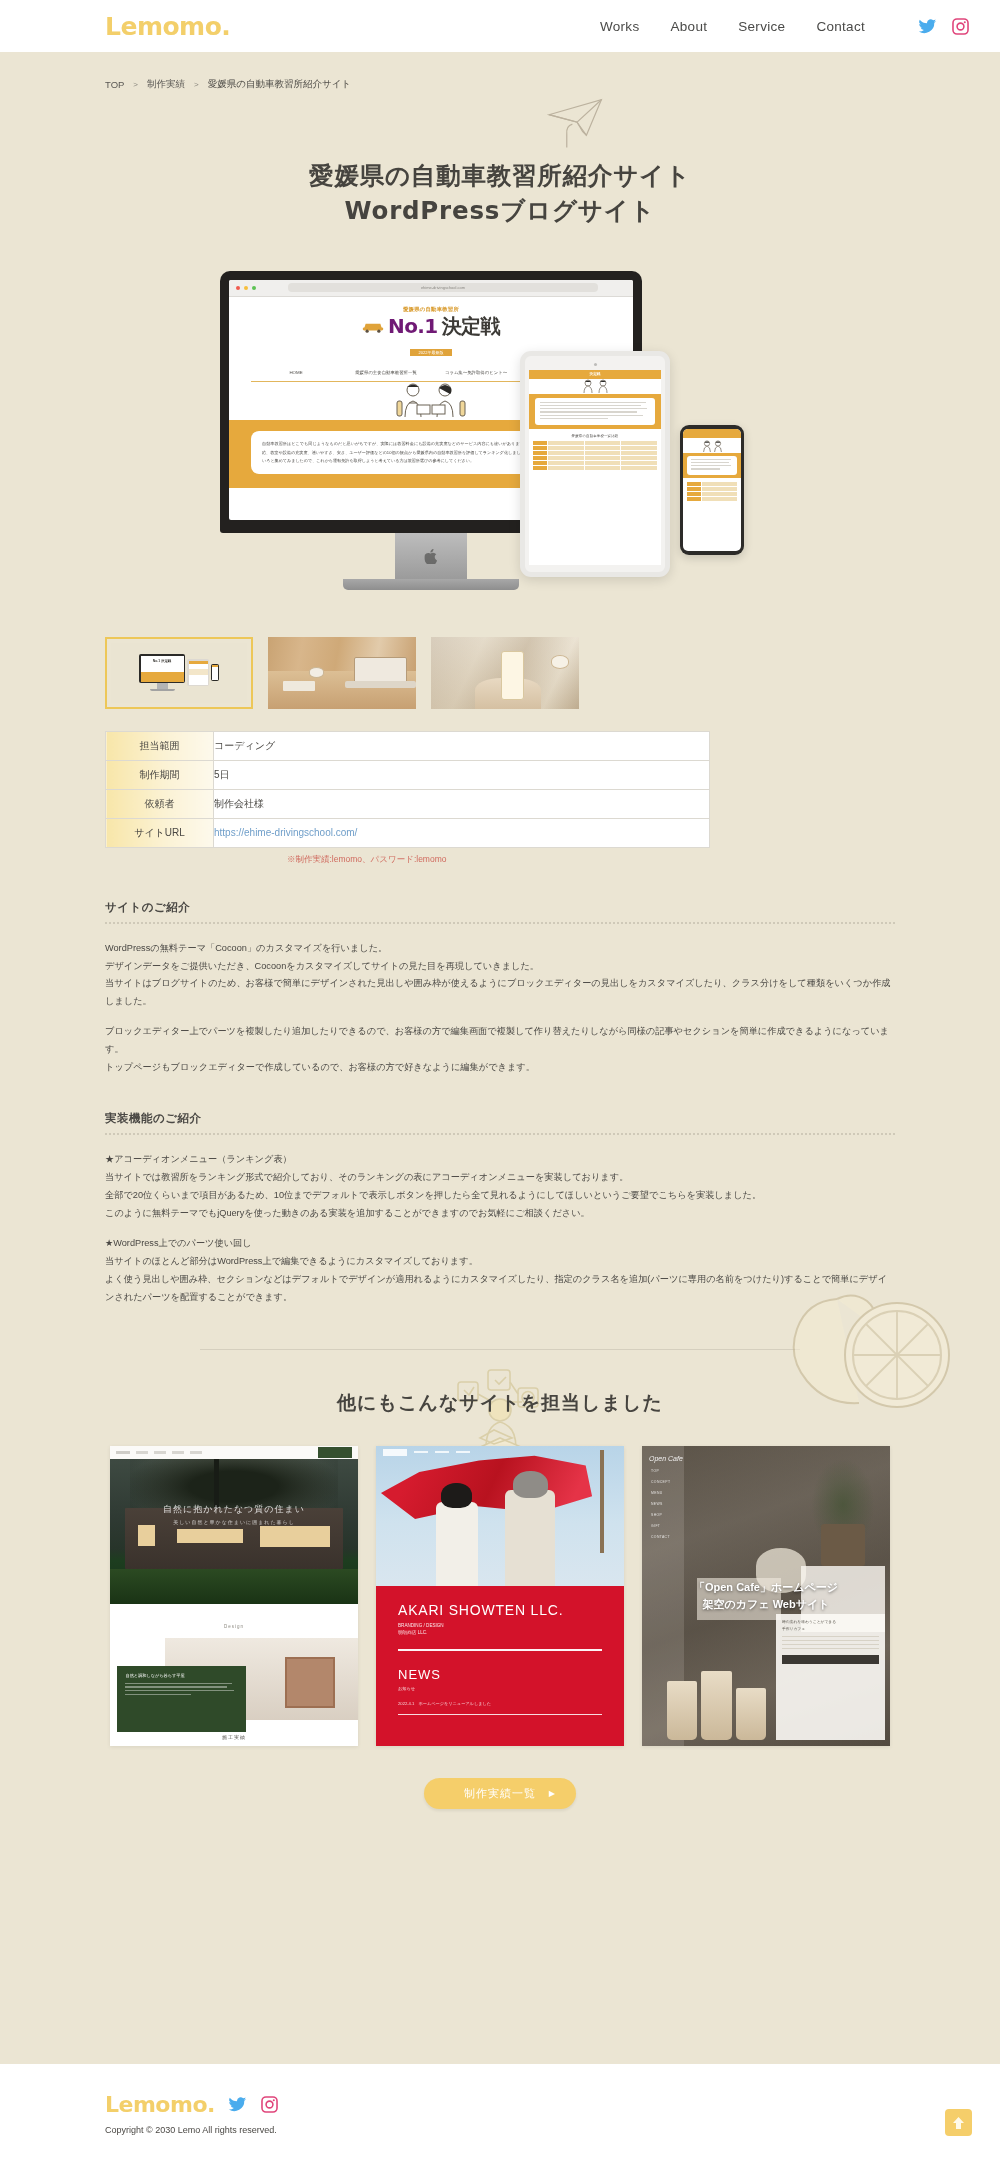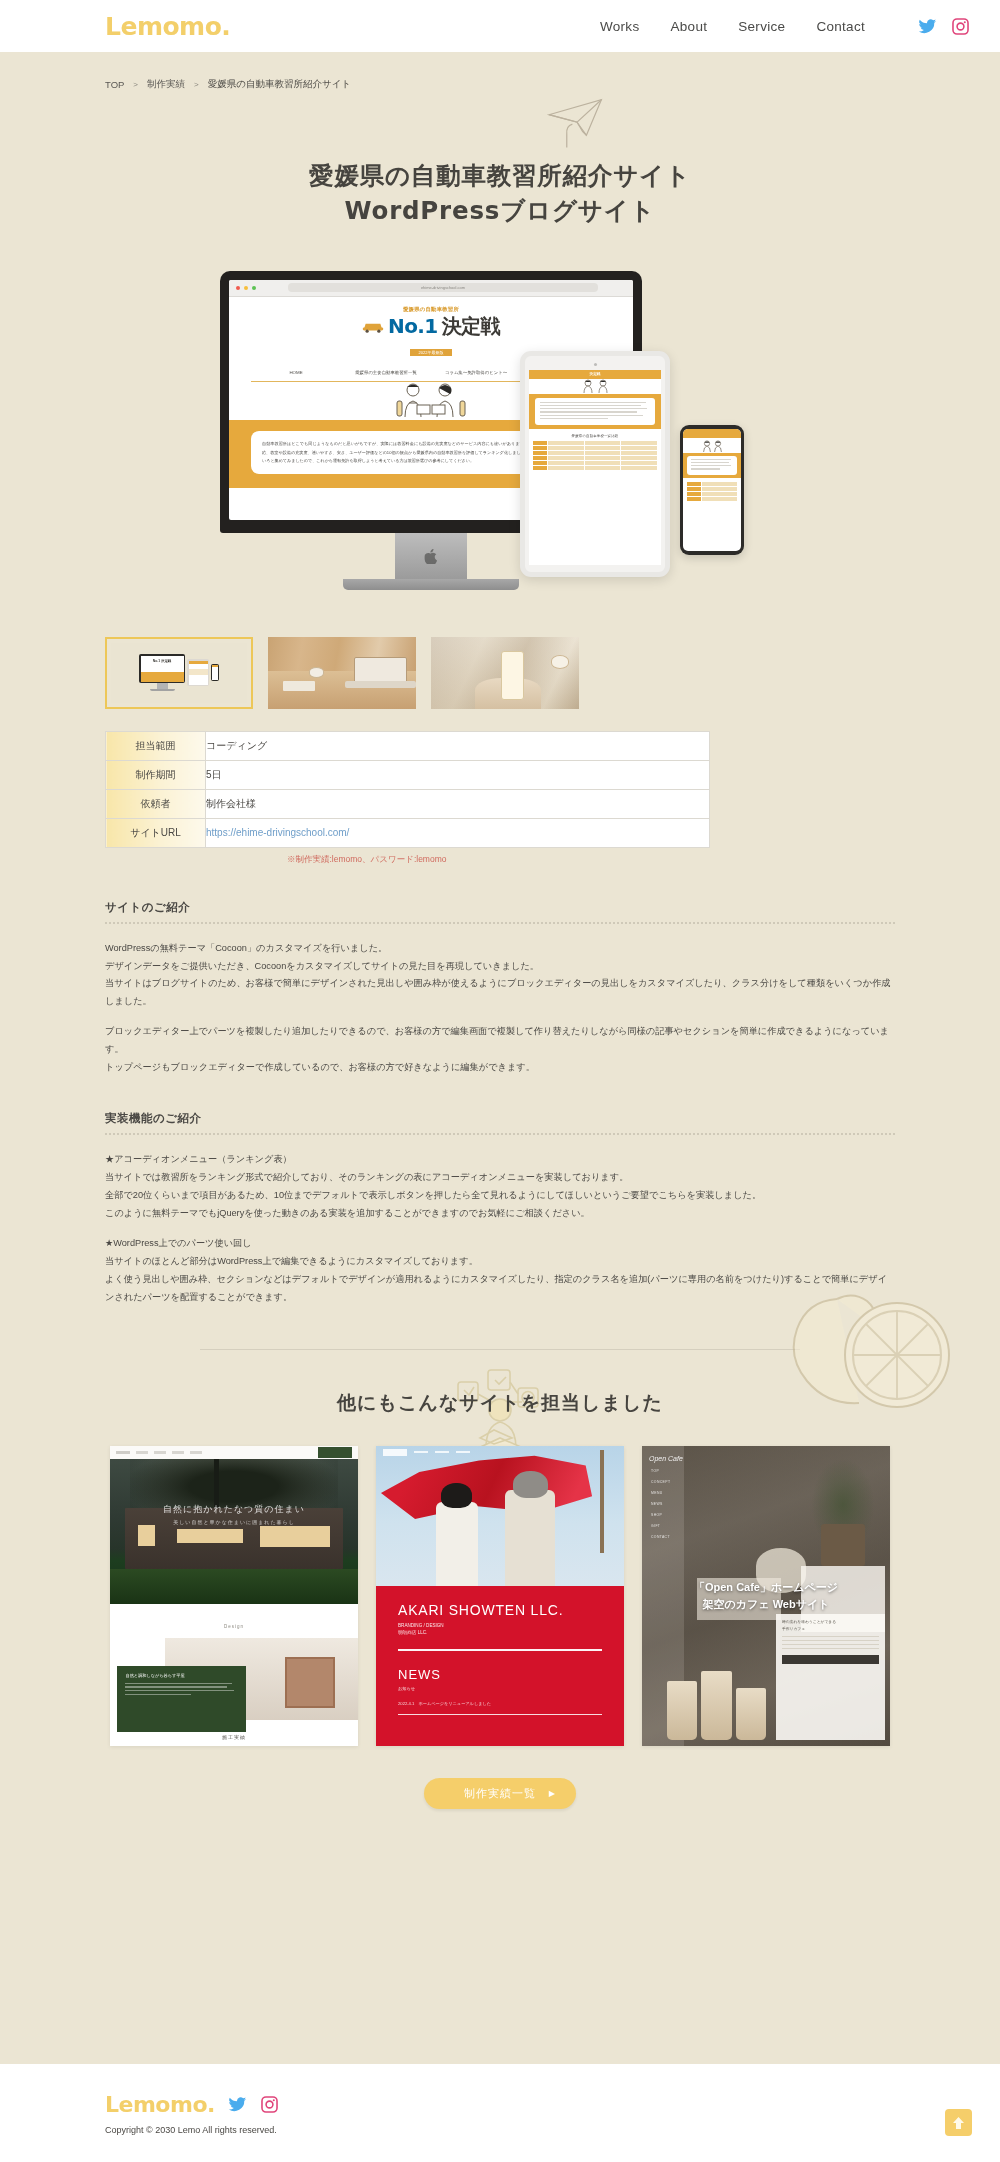--- a/index.html
+++ b/index.html
@@ -88,21 +88,21 @@
     flex:1; height:9px; background:#e2e0dc; border-radius:4px;
     margin:0 28px; font-size:4px; color:#8c8a85; text-align:center; line-height:9px;
   }
   .site-hero-band{ padding:9px 0 5px; text-align:center; }
   .band-kicker{ font-size:5.4px; color:#d99a2b; font-weight:bold; letter-spacing:.2px; }
   .band-main{
     font-size:20px; font-weight:bold; color:#3c3a36; letter-spacing:-.6px;
     display:flex; align-items:center; justify-content:center; gap:4px;
     font-family:"DejaVu Sans", sans-serif;
   }
-  .band-no1{ color:#0369a1; }
+  .band-no1{ color:#701a75; }
   .car-ico{ width:22px; height:14px; }
   .band-year{ font-size:4px; color:#fff; background:#e0a33a; display:inline-block; padding:1px 9px; margin-top:1px; }
   .site-nav{
     display:flex; justify-content:center; gap:0; padding:3px 22px 0;
     font-size:4.4px; color:#4d4b47; text-align:center;
   }
   .site-nav>div{ flex:1; padding:4px 2px 5px; border-bottom:1.4px solid #e2b65c; line-height:1.5; }
   .people-row{ height:38px; display:flex; align-items:flex-end; justify-content:center; gap:2px; padding-bottom:1px; }
   .site-orange{ background:#e6a93d; padding:11px 22px 14px; }
   .site-card{ background:#fff; border-radius:8px; padding:9px 11px; }
@@ -179,21 +179,21 @@
     background:#f6f1e6;border-radius:50%/42%;border:1px solid #cdb794; }
 
   
   .info-wrap{ padding:22px 0 0 105px; }
   table.info{ border-collapse:collapse; width:605px; }
   table.info td{
     border:1px solid #dcd9d1; font-size:10px; color:#4a4844;
     padding:7px 0; height:25px; vertical-align:middle;
   }
   td.lbl{
-    width:100px; text-align:center;
+    width:108px; text-align:center;
     background:linear-gradient(90deg,#f8e6a9 0%,#fbf2d4 55%,#fdf9ec 100%);
     font-weight:normal;
   }
   td.val{ padding-left:16px; background:#fff; }
   td.val a{ color:#6f9ec9; text-decoration:none; }
   .note{ font-size:8.5px; color:#d06a5e; padding:6px 0 0 182px; }
 
   
   .sect{ padding:0 105px; margin-top:34px; }
   .sect-head{

